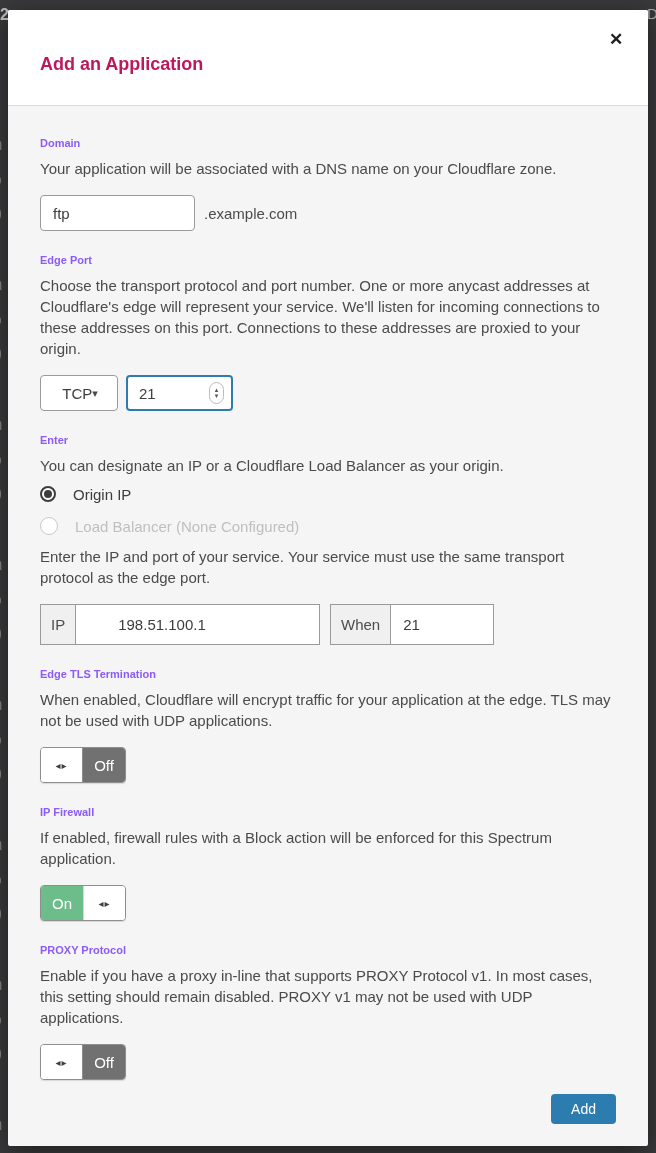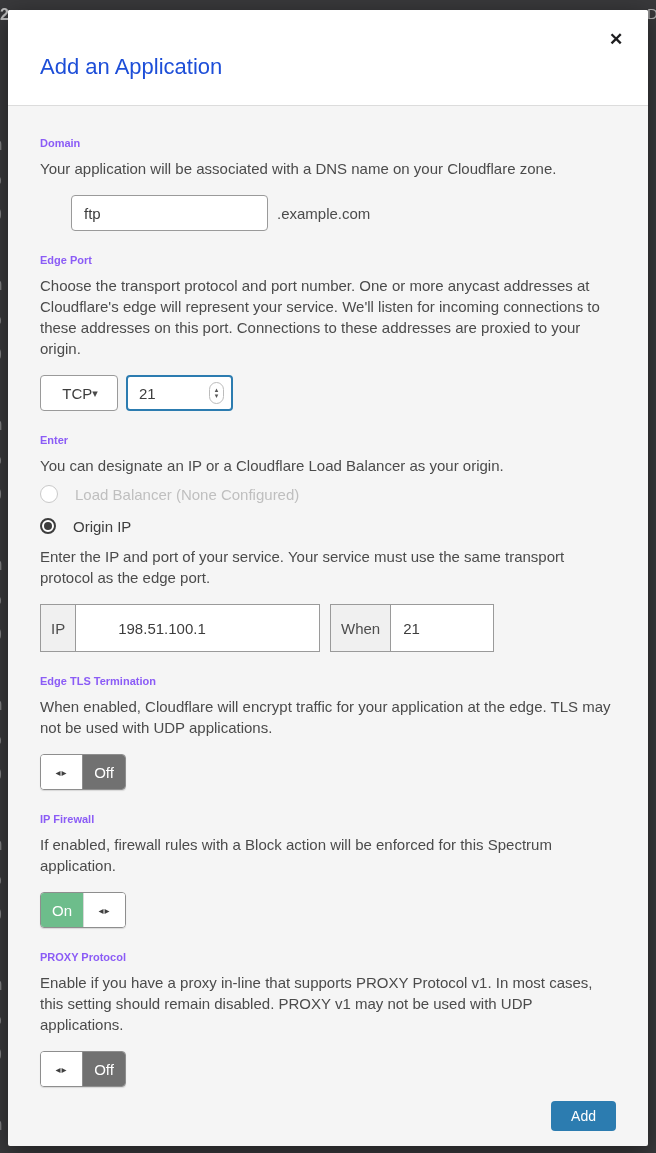--- a/index.html
+++ b/index.html
@@ -25,41 +25,41 @@
   .modal {
     position:absolute; left:8px; top:10px; width:640px; height:1136px;
     background:#f5f5f5; border-radius:2px; overflow:hidden;
     box-shadow:0 6px 24px rgba(0,0,0,.45);
   }
   .modal-header {
     position:relative; height:96px; background:#ffffff; border-bottom:1px solid #dcdcdc;
   }
   .modal-title {
     position:absolute; left:32px; top:44px;
-    font-size:22px; font-weight:400; color:#1d4ed8;
+    font-size:18px; font-weight:700; color:#be185d;
   }
   .close-btn {
     position:absolute; right:21px; top:19px; width:22px; height:22px;
     font-size:17px; font-weight:700; color:#1d1d1f; text-align:center; line-height:22px;
     cursor:pointer; background:none; border:none;
   }
   .modal-body { padding:28px 32px 6px 32px; }
 
   .section { margin-top:20px; }
   .section:first-child { margin-top:0; }
   .section-label { font-size:11px; line-height:19px; font-weight:700; color:#8b5cf6; margin-bottom:5px; }
   .section-desc { font-size:15px; line-height:21px; color:#4b4b4b; margin-bottom:16px; max-width:576px; }
 
   .row { display:flex; align-items:center; }
 
   .text-input {
     height:36px; background:#fff; border:1px solid #9a9a9a; border-radius:4px;
     font-family:inherit; font-size:15px; color:#3d3d3d; padding:0 12px; outline:none;
   }
-  .domain-input { width:197px;margin-left:31px; }
+  .domain-input { width:155px; }
   .zone-suffix { margin-left:9px; font-size:15px; color:#4b4b4b; }
 
   
   .select-box {
     width:78px; height:36px; background:#fff; border:1px solid #9a9a9a; border-radius:4px;
     display:flex; align-items:center; justify-content:center; padding:0 10px 0 12px;
     font-size:15px; color:#3d3d3d; cursor:pointer;
   }
   .chevron { font-size:11px; color:#4a4a4a; }
 
@@ -88,21 +88,21 @@
   }
   .radio-dot { width:8px; height:8px; border-radius:50%; background:#3d3d3d; }
   .radio-label { margin-left:17px; font-size:15px; color:#3d3d3d; }
   .radio-row.disabled .radio-outer { border:1px solid #c9c9c9; width:18px; height:18px; }
   .radio-row.disabled .radio-label { color:#bfbfbf; }
   .radios { margin-bottom:8px; }
   .mid-desc { margin-top:0; }
 
   
   .addon-group {
-    display:flex; align-items:stretch; height:48px; background:#fff;
+    display:flex; align-items:stretch; height:41px; background:#fff;
     border:1px solid #9a9a9a; overflow:hidden;
   }
   .addon-prefix {
     background:#f0f0f0; border-right:1px solid #9a9a9a; color:#4d4d4d;
     font-size:15px; display:flex; align-items:center; padding:0 10px;
   }
   .addon-group input {
     border:none; outline:none; font-family:inherit; font-size:15px; color:#3d3d3d;
     padding:0 12px; background:#fff;
   }
@@ -202,29 +202,29 @@
             <span>▾</span>
           </div>
         </div>
       </div>
     </div>
 
     <div class="section">
       <div class="section-label">Enter</div>
       <div class="section-desc" style="margin-bottom:6px">You can designate an IP or a Cloudflare Load Balancer as your origin.</div>
       <div class="radios">
-        <div class="radio-row disabled">
-          <div class="radio-outer"></div>
-          <span class="radio-label">Load Balancer (None Configured)</span>
-        </div>
         <div class="radio-row">
           <div class="radio-outer">
               <div class="radio-dot"></div>
             </div>
           <span class="radio-label">Origin IP</span>
+        </div>
+        <div class="radio-row disabled">
+          <div class="radio-outer"></div>
+          <span class="radio-label">Load Balancer (None Configured)</span>
         </div>
       </div>
       <div class="section-desc mid-desc">Enter the IP and port of your service. Your service must use the same transport protocol as the edge port.</div>
       <div class="row">
         <div class="addon-group ip-group">
           <span class="addon-prefix">IP</span>
           <input type="text" value="198.51.100.1" style="">
         </div>
         <div class="addon-group port-group">
           <span class="addon-prefix">When</span>

